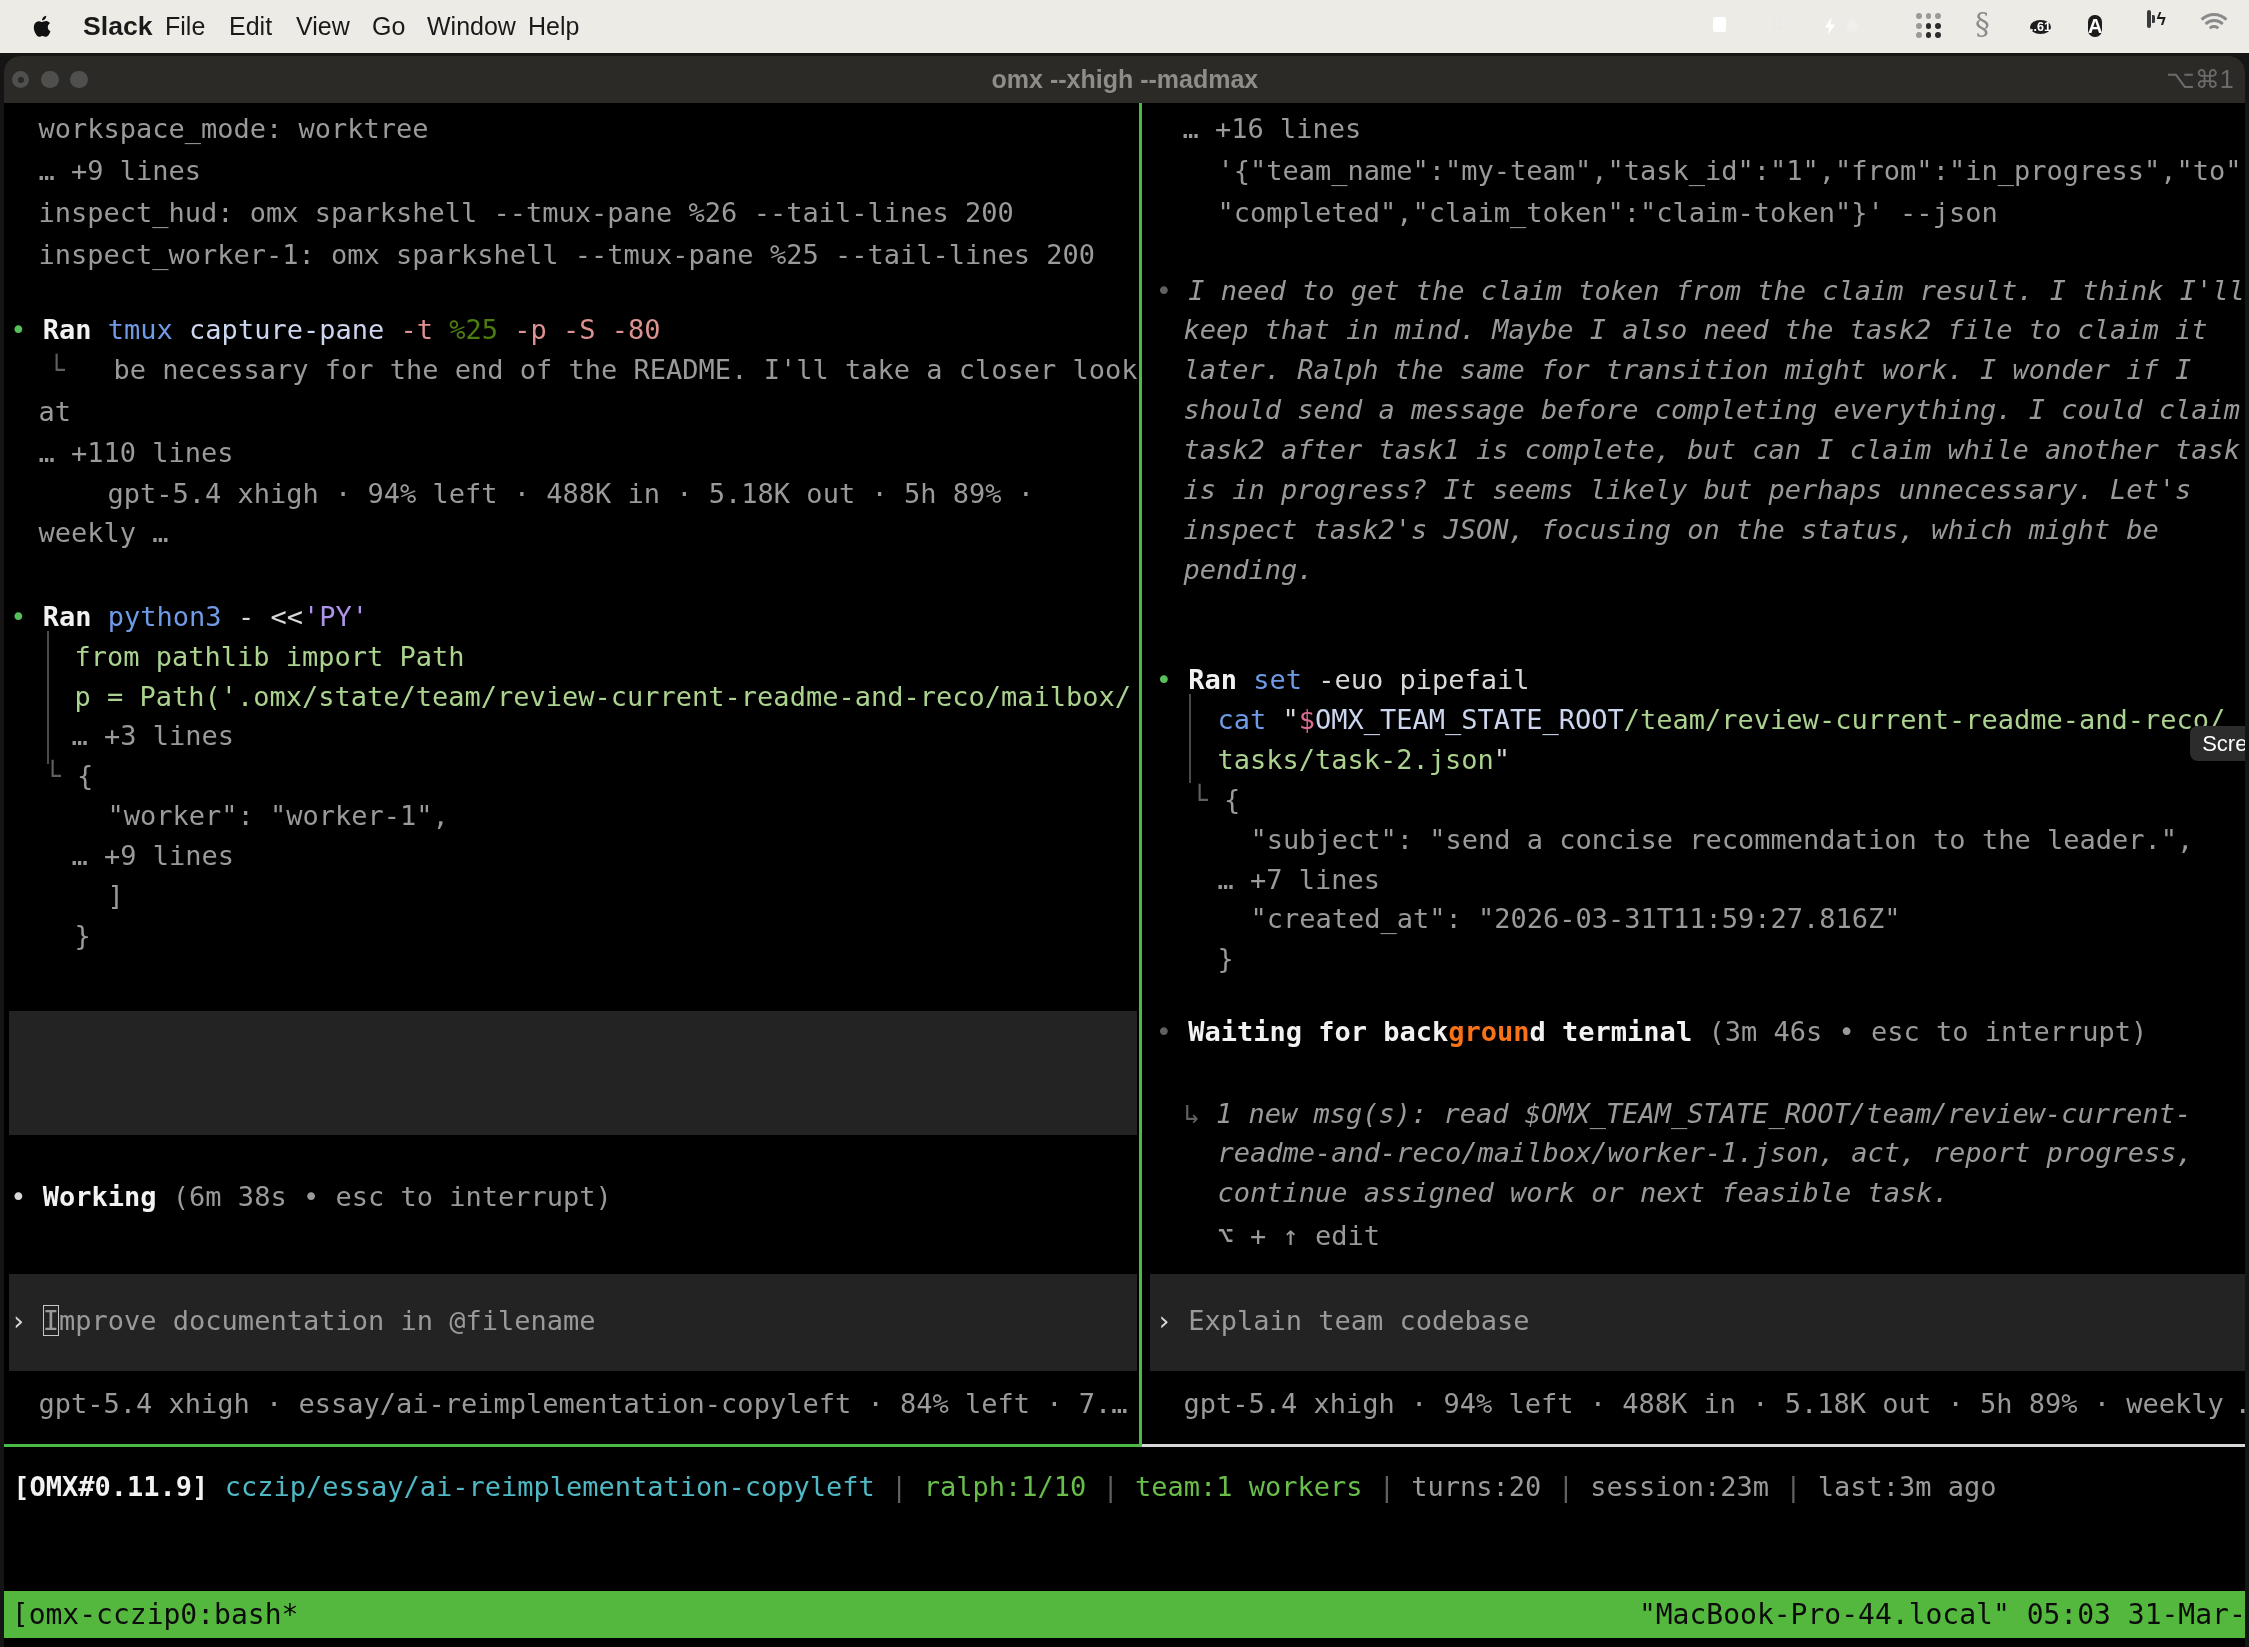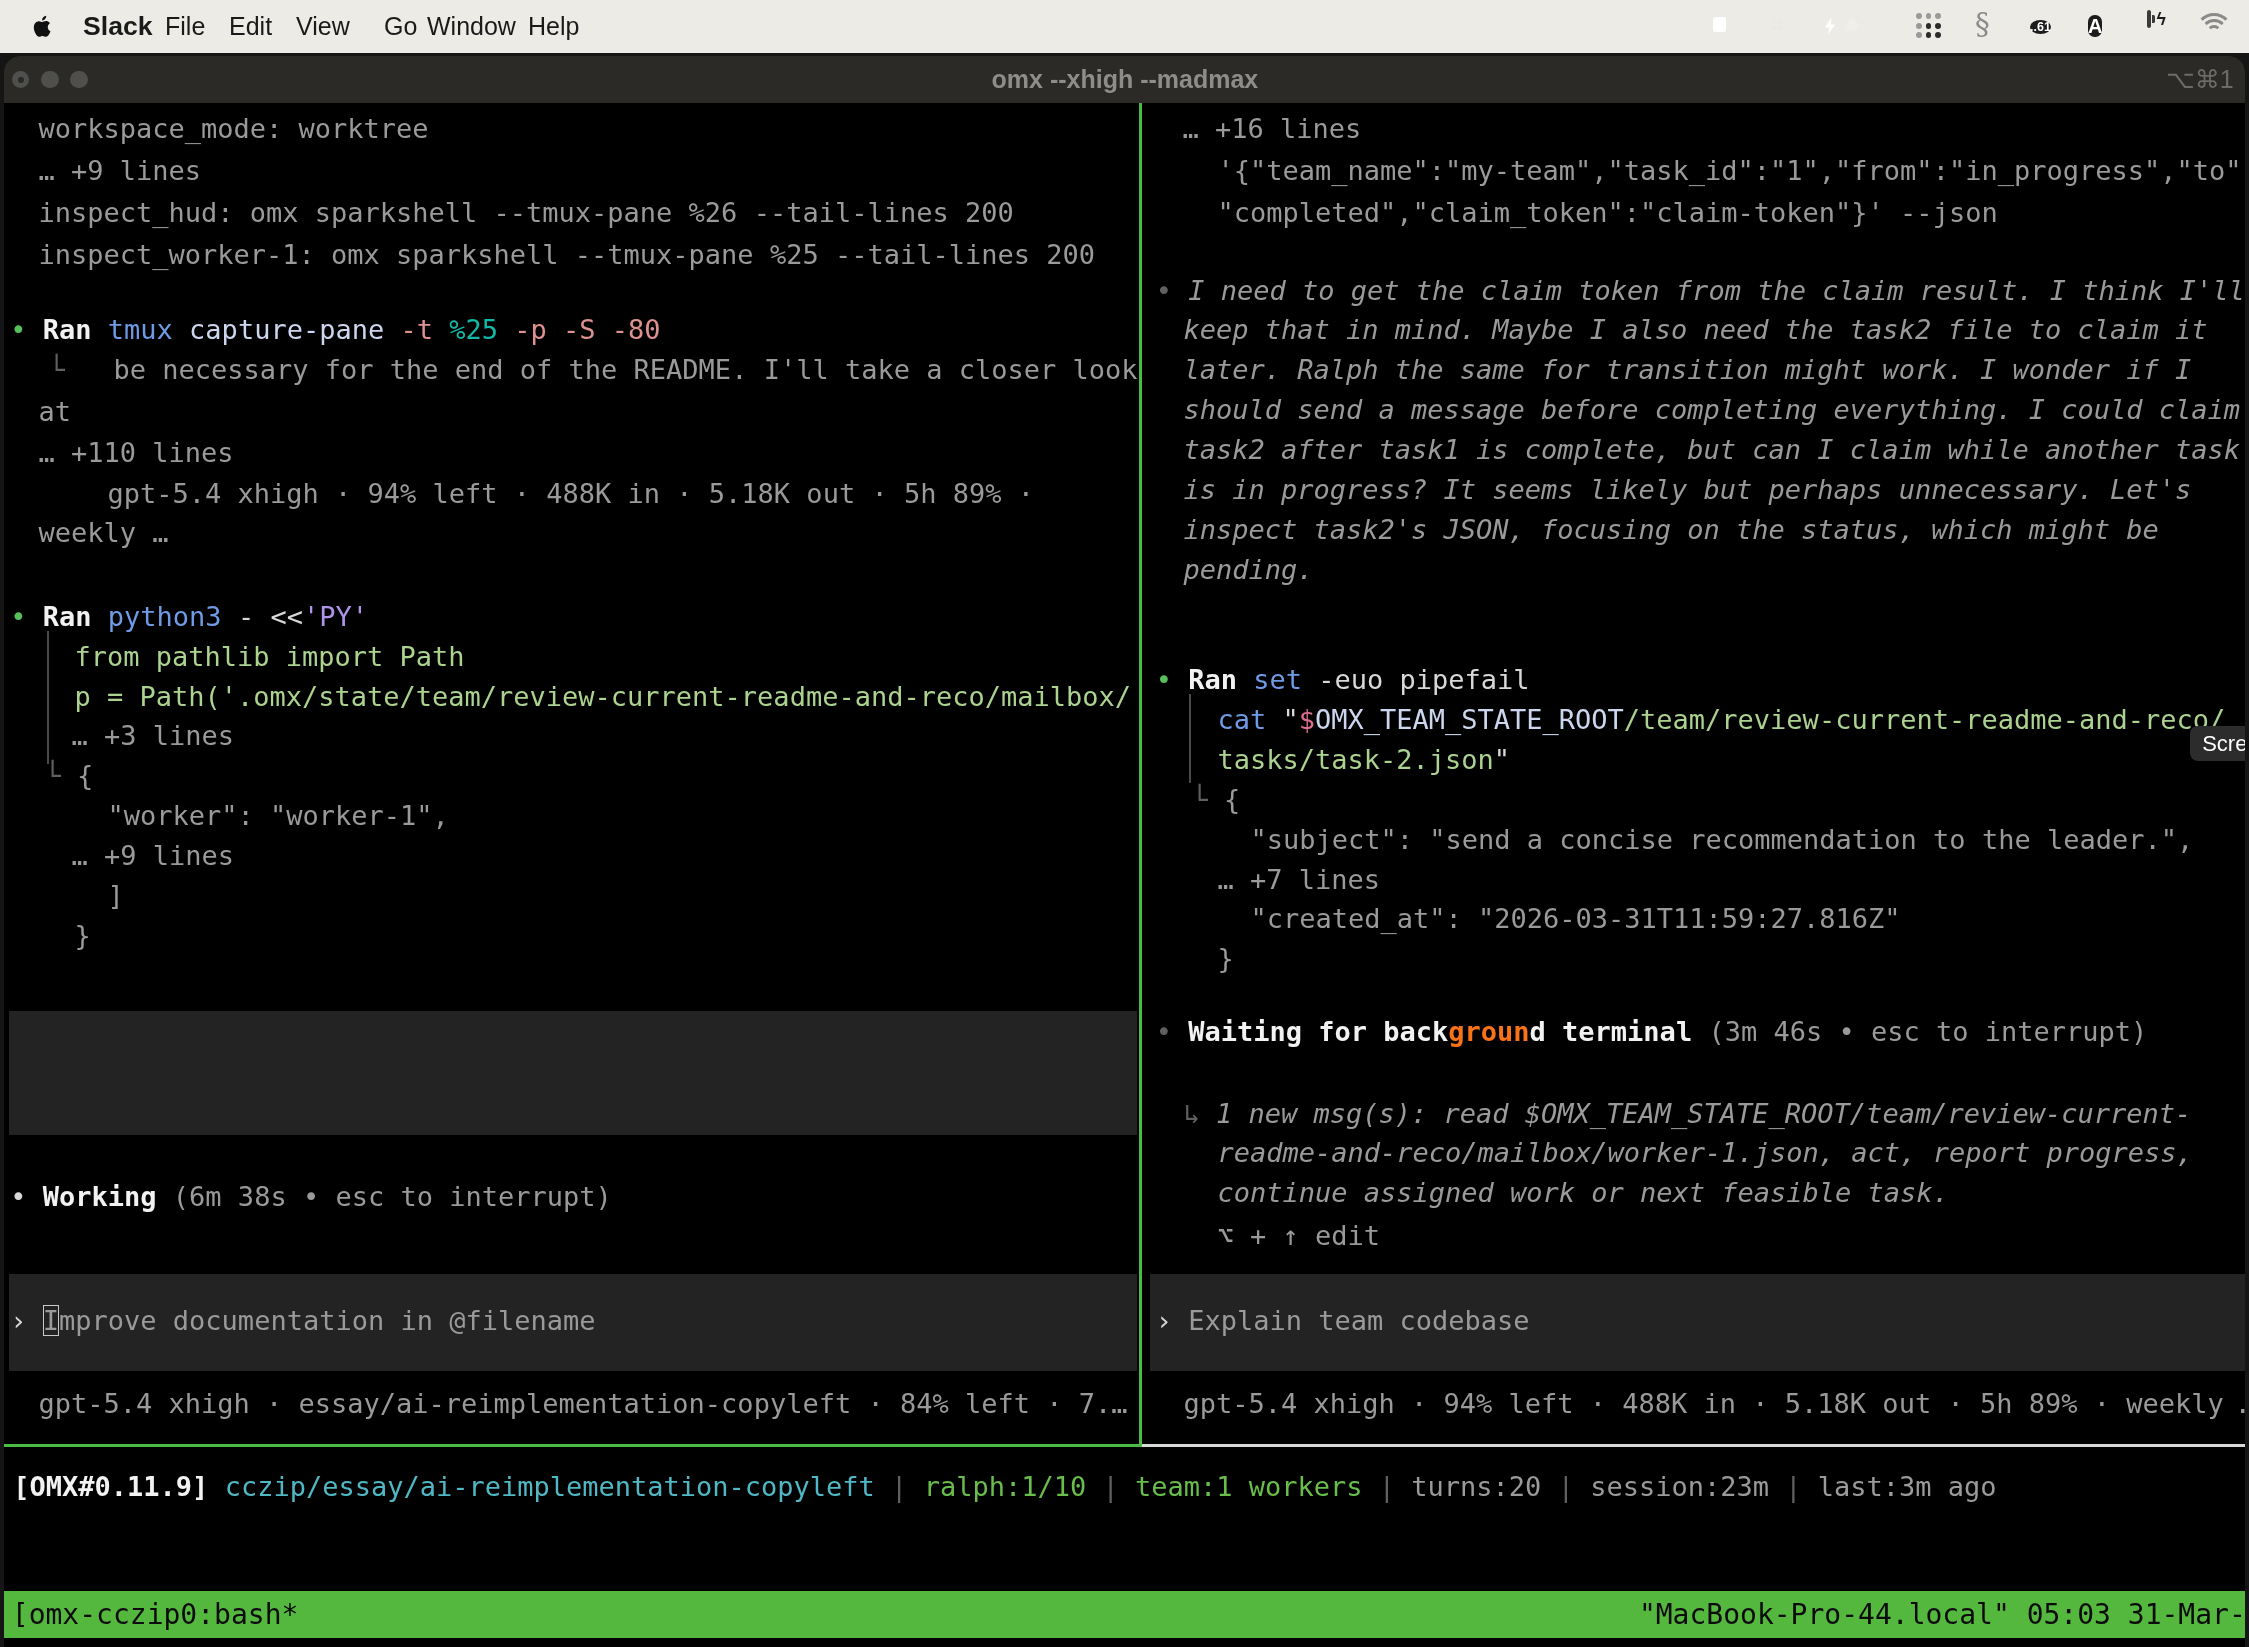--- a/index.html
+++ b/index.html
@@ -26,21 +26,21 @@
   .pane{position:absolute;top:47px;height:1341px;overflow:hidden;background:#000;}
   #pane-left{left:0;width:1135px;}
   #pane-right{left:1141px;width:1104px;}
   #vdivider{position:absolute;left:1135px;top:47px;width:3px;height:1341px;background:#4cbb45;}
   #hborder-left{position:absolute;left:0;top:1388px;width:1138px;height:3px;background:#4cbb45;}
   #hborder-right{position:absolute;left:1138px;top:1388px;width:1103px;height:3px;background:#d8d8d8;}
   .tl{position:absolute;white-space:pre;font:27px/40px "DejaVu Sans Mono",monospace;color:#9a9a9a;height:40px;}
   .tl.it{font-style:italic;}
   .c-g{color:#9a9a9a;} .c-dg{color:#606060;} .c-lg{color:#cfcfcf;}
   .c-wh{color:#d8d8d8;} .c-wb{color:#f2f2f2;font-weight:bold;} .c-wbd{color:#f97316;font-weight:bold;}
-  .c-blu{color:#6f9be6;} .c-lav{color:#cdd6ef;} .c-sal{color:#de9191;} .c-org{color:#14b8a6;}
+  .c-blu{color:#6f9be6;} .c-lav{color:#cdd6ef;} .c-sal{color:#de9191;} .c-org{color:#4d7c0f;}
   .c-grn{color:#56c15a;} .c-grn2{color:#abd28f;} .c-vio{color:#ae93ea;} .c-pnk{color:#dc6d90;}
   .c-cyn{color:#4fb8c4;} .c-hgr{color:#69be4b;}
   .cursor{outline:1.5px solid #c8c8c8;outline-offset:-1.5px;}
   .tbox{position:absolute;background:#232323;}
   .connector{position:absolute;width:1.5px;background:#4a4a4a;}
   #tooltip{position:absolute;left:2186px;top:670px;width:81px;height:35px;background:#2c2c2c;
            border-radius:7.4px;color:#fff;font-family:"Liberation Sans",sans-serif;font-size:22px;
            line-height:35px;padding-left:11.8px;z-index:5;}
   
   #hudline{position:absolute;left:0;top:0;width:2241px;height:1591px;pointer-events:none;}
@@ -86,21 +86,21 @@
   <div id="menubar">
     <span id="apple-logo">
       <svg width="22" height="26.6" viewBox="0 0 30 36">
         <path fill="#111" d="M21.5 19c0-3.5 2.9-5.2 3-5.3-1.6-2.4-4.2-2.7-5.1-2.8-2.2-.2-4.2 1.3-5.3 1.3-1.1 0-2.8-1.3-4.6-1.2-2.4 0-4.6 1.4-5.8 3.5-2.5 4.3-.7 10.7 1.7 14.2 1.2 1.7 2.6 3.6 4.4 3.5 1.8-.1 2.4-1.1 4.6-1.1 2.1 0 2.7 1.1 4.6 1.1 1.9 0 3.1-1.7 4.3-3.4 1.3-2 1.9-3.9 1.9-4-.1 0-3.7-1.4-3.7-5.8zM17.9 8.1c1-1.2 1.6-2.8 1.5-4.4-1.4.1-3.1.9-4.1 2.1-.9 1-1.7 2.7-1.5 4.3 1.5.1 3.1-.8 4.1-2z"></path>
       </svg>
     </span>
     <span class="mitem bold" style="left:83px">Slack</span>
     <span class="mitem" style="left:165px">File</span>
     <span class="mitem" style="left:229px">Edit</span>
     <span class="mitem" style="left:296px">View</span>
-    <span class="mitem" style="left:384px">Go</span>
+    <span class="mitem" style="left:372px">Go</span>
     <span class="mitem" style="left:427px">Window</span>
     <span class="mitem" style="left:528px">Help</span>
 
     <span class="sicon" style="left:1707px"><span class="ic-chat"><i></i></span></span>
     <span class="sicon" style="left:1766px;top:11px"><span class="ic-shield"><i></i></span></span>
     <span class="sicon" style="left:1816px">
       <span class="ic-circ blue"><svg width="28" height="28" viewBox="0 0 38 38">
             <polygon fill="#fff" points="21,7 12,21 18,21 16,31 26,17 20,17"></polygon>
           </svg></span>
     </span>

